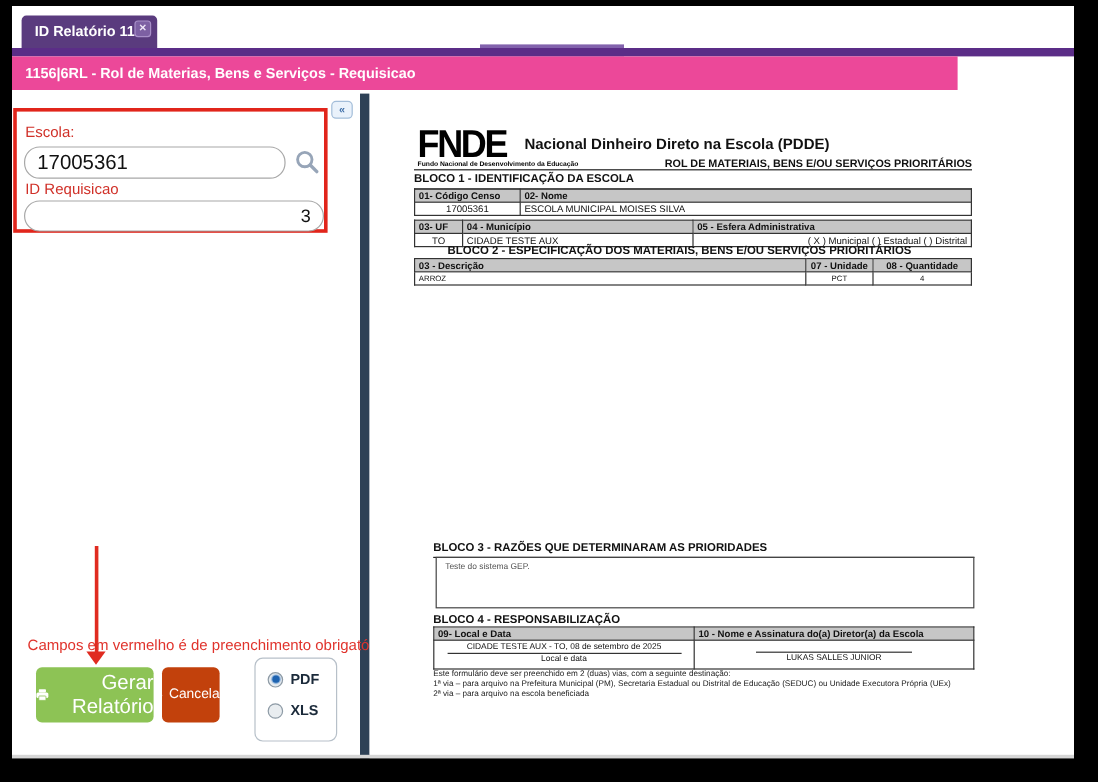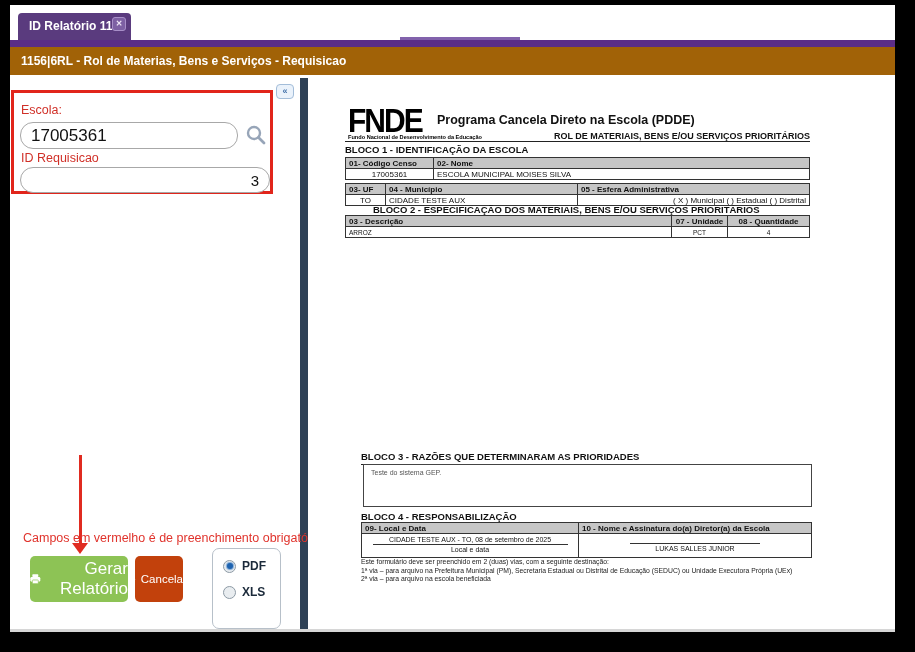--- a/index.html
+++ b/index.html
@@ -14,21 +14,21 @@
 
   
   .tab { left:18px; top:13px; width:113px; height:27px; background:#5a3b7e;
          border-radius:4px 4px 0 0; color:#fff; font-weight:bold; font-size:12px;
          line-height:27px; padding-left:11px; }
   .tab-close { position:absolute; right:5px; top:4px; width:14px; height:14px;
          background:#7d60a3; border:1px solid #a88fc8; border-radius:3px;
          color:#efe7f7; font-size:8px; line-height:12px; text-align:center; cursor:pointer; }
   .strip-seg { left:400px; top:37px; width:120px; height:10px; background:#8262ac; }
   .purple-strip { left:10px; top:40px; width:885px; height:7px; background:#5b2d87; }
-  .main-header { left:10px; top:47px; width:885px; height:28px; background:#a16207;
+  .main-header { left:10px; top:47px; width:788px; height:28px; background:#ec4899;
          color:#fff; font-weight:bold; font-size:12px; display:flex; align-items:center;
          padding-left:11px; }
   .divider { left:300px; top:78px; width:8px; height:554px; background:#2e4156; }
 
   
   .red-box { left:11px; top:90px; width:262px; height:104px; border:3px solid #e1251b; }
   .field-label { color:#d03028; font-size:12.5px; }
   .pill-input { border:1px solid #a8a8a8; border-radius:13px; color:#111;
          font-family:"Liberation Sans", sans-serif; outline:none; background:#fff; }
   .inp-escola { left:20px; top:122px; width:218px; height:27px; font-size:17px; padding:0 10px; }
@@ -46,21 +46,21 @@
   .required-note { left:23px; top:531px; color:#e0332c; font-size:12.5px; }
 
   .btn { border:none; border-radius:5px; color:#fff; display:flex; align-items:center;
          justify-content:center; gap:5px; cursor:pointer;
          font-family:"Liberation Sans", sans-serif; }
   .btn-generate { left:30px; top:556px; width:98px; height:46px; background:#8dc355;
          font-size:17px;text-align:right; }
   .btn-cancel { left:135px; top:556px; width:48px; height:46px; background:#c2410c;
          font-size:11.5px; }
 
-  .radio-box { left:212px; top:548px; width:69px; height:81px; background:#fff;
+  .radio-box { left:212px; top:548px; width:69px; height:70px; background:#fff;
          border:1px solid #b7c0c9; border-radius:7px; }
   .radio-row { position:absolute; left:10px; display:flex; align-items:center; gap:6px;
          cursor:pointer; }
   .radio-row.r1 { top:10px; } .radio-row.r2 { top:36px; }
   .radio-circle { width:13px; height:13px; border-radius:50%;
          border:1px solid #8d9aa5; background:#e9edf0; position:relative; }
   .radio-circle.selected::after { content:""; position:absolute; left:2.5px; top:2.5px;
          width:6px; height:6px; border-radius:50%; background:#1e63b0;
          box-shadow:0 0 1px 1px #7fa8d6; }
   .radio-label { font-size:12px; font-weight:bold; color:#1b2a3a; }
@@ -163,21 +163,21 @@
   </div>
   <div class="radio-row r2">
     <span class="radio-circle"></span>
     <span class="radio-label">XLS</span>
   </div>
 </div>
 
 <div class="abs doc">
   <div class="abs logo-text">FNDE</div>
   <div class="abs logo-sub">Fundo Nacional de Desenvolvimento da Educação</div>
-  <div class="abs doc-title">Programa Cancela Direto na Escola (PDDE)</div>
+  <div class="abs doc-title">Nacional Dinheiro Direto na Escola (PDDE)</div>
   <div class="abs doc-subtitle">ROL DE MATERIAIS, BENS E/OU SERVIÇOS PRIORITÁRIOS</div>
   <div class="abs sep-line"></div>
 
   <div class="abs bloco-head underlined b1-head">BLOCO 1 - IDENTIFICAÇÃO DA ESCOLA</div>
   <table class="abs doc-tbl t-b1a">
     <colgroup>
         <col style="width:88px">
         <col>
       </colgroup>
     <tbody>

